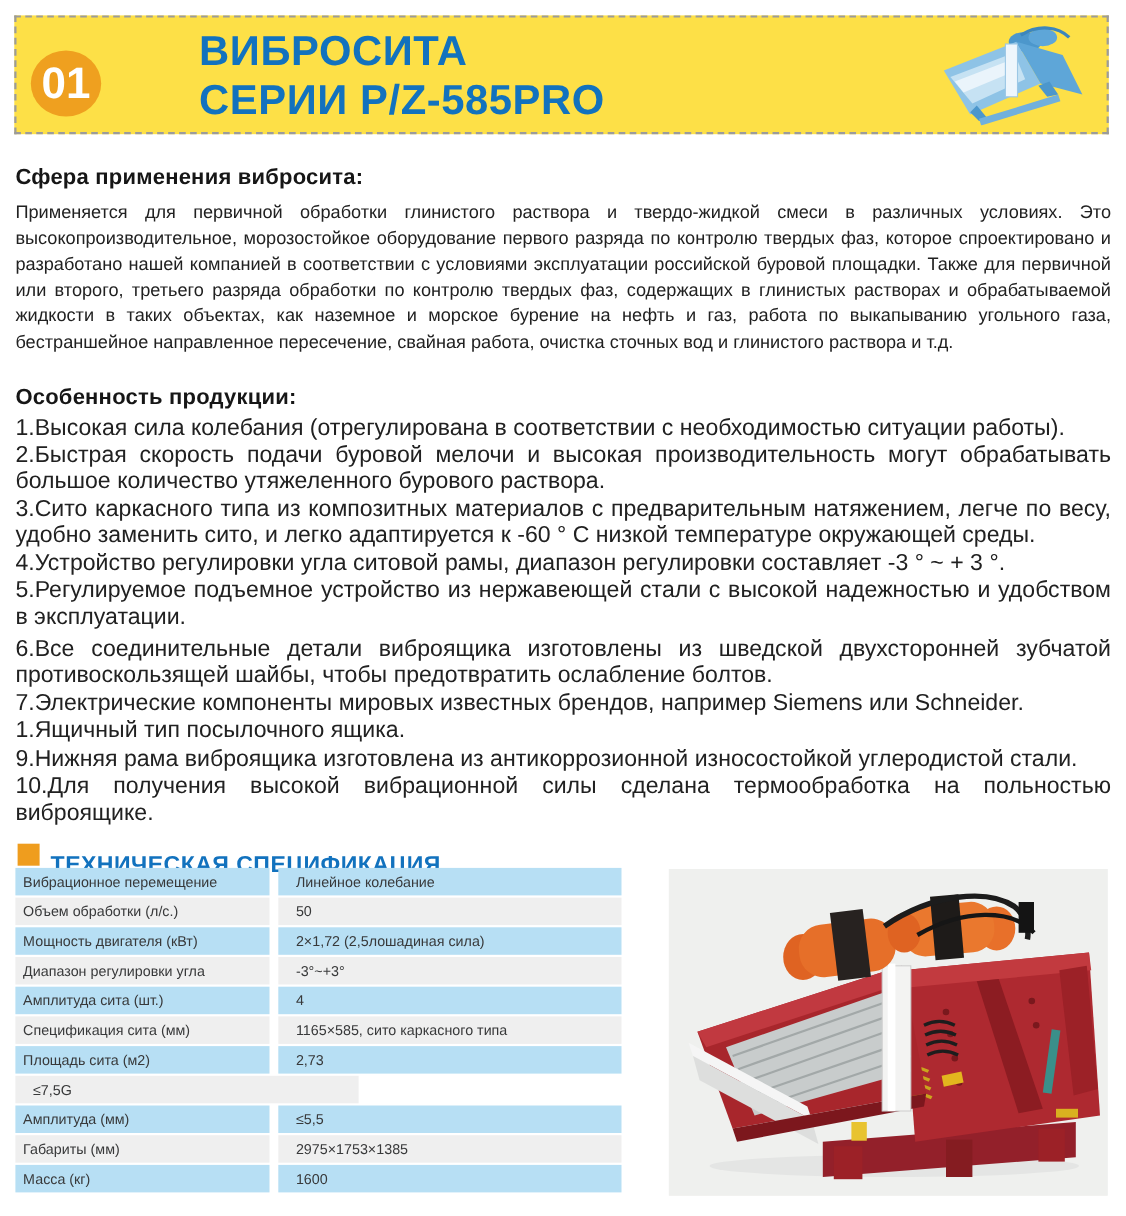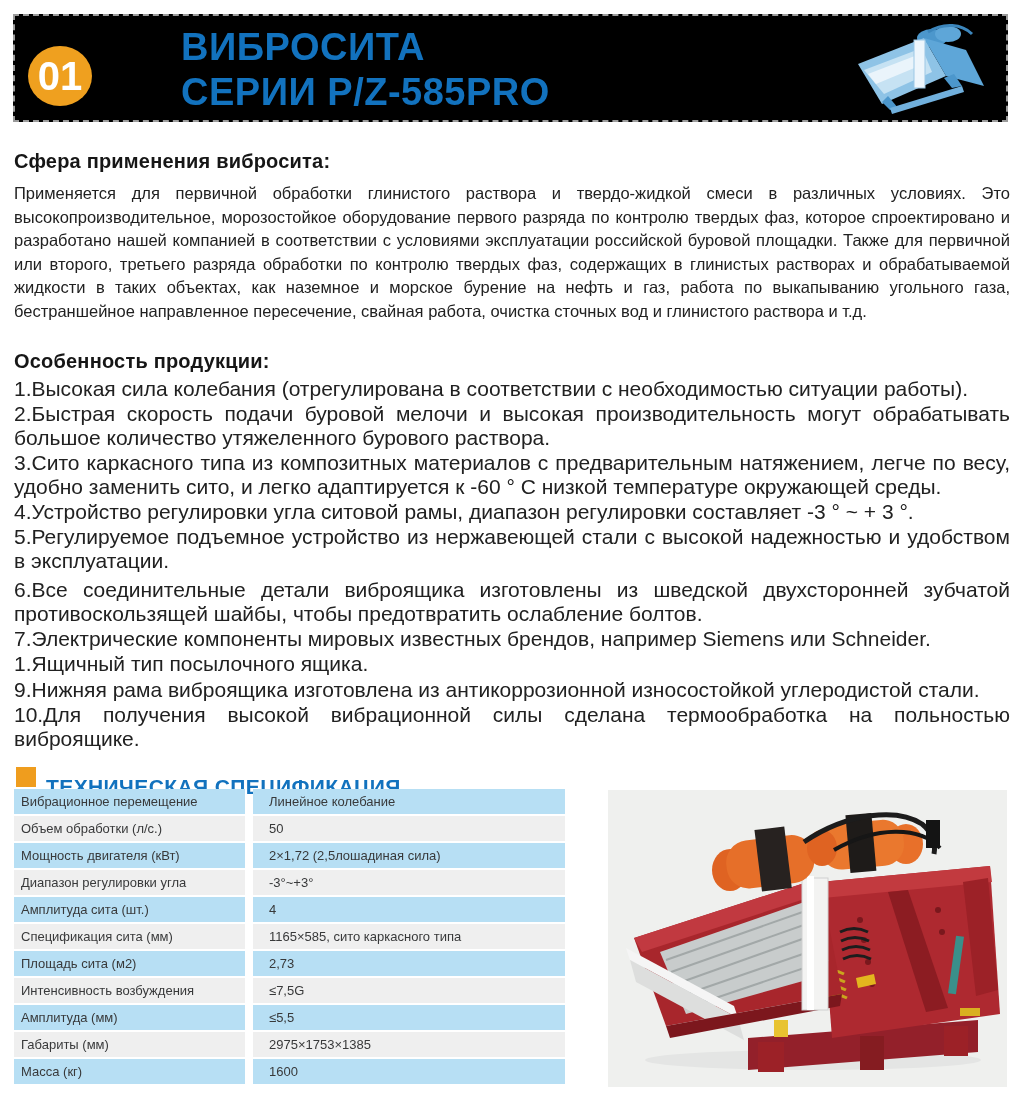--- a/index.html
+++ b/index.html
@@ -1,21 +1,21 @@
 <!DOCTYPE html>
 <html><head>
 <meta charset="utf-8">
 <style>
   html,body { margin:0; padding:0; background:#ffffff; }
   body { font-family:"Liberation Sans", sans-serif; color:#1f1f1f; }
   .page { position:relative; width:1024px; height:1105px; background:#fff; overflow:hidden; }
 
   
   .header-box { position:absolute; left:13px; top:14px; width:991px; height:104px;
-                border:2px dashed #9b9b9b; background:#000000; }
+                border:2px dashed #9b9b9b; background:#fde047; }
   .badge { position:absolute; left:13px; top:30px; width:64px; height:60px;
            background:#efa01f; border-radius:50%; display:flex; align-items:center;
            justify-content:center; color:#ffffff; font-size:40px; font-weight:bold; }
   .title { position:absolute; left:123px; top:9px; font-size:38px; font-weight:bold;
            color:#1272be; line-height:45px; letter-spacing:0.5px;margin-left:43px; }
   .thumb { position:absolute; right:12px; top:6px; }
 
   
   .sec-heading { position:absolute; left:14px; margin:0; font-size:20px; font-weight:bold;
                  color:#161616; letter-spacing:0.2px; }
@@ -121,21 +121,20 @@
     </div>
     <div class="spec-row">
       <div class="cell label">Спецификация сита (мм)</div>
       <div class="cell value">1165×585, сито каркасного типа</div>
     </div>
     <div class="spec-row">
       <div class="cell label">Площадь сита (м2)</div>
       <div class="cell value">2,73</div>
     </div>
     <div class="spec-row">
-      <div class="cell label">Интенсивность возбуждения</div>
       <div class="cell value">≤7,5G</div>
     </div>
     <div class="spec-row">
       <div class="cell label">Амплитуда (мм)</div>
       <div class="cell value">≤5,5</div>
     </div>
     <div class="spec-row">
       <div class="cell label">Габариты (мм)</div>
       <div class="cell value">2975×1753×1385</div>
     </div>

